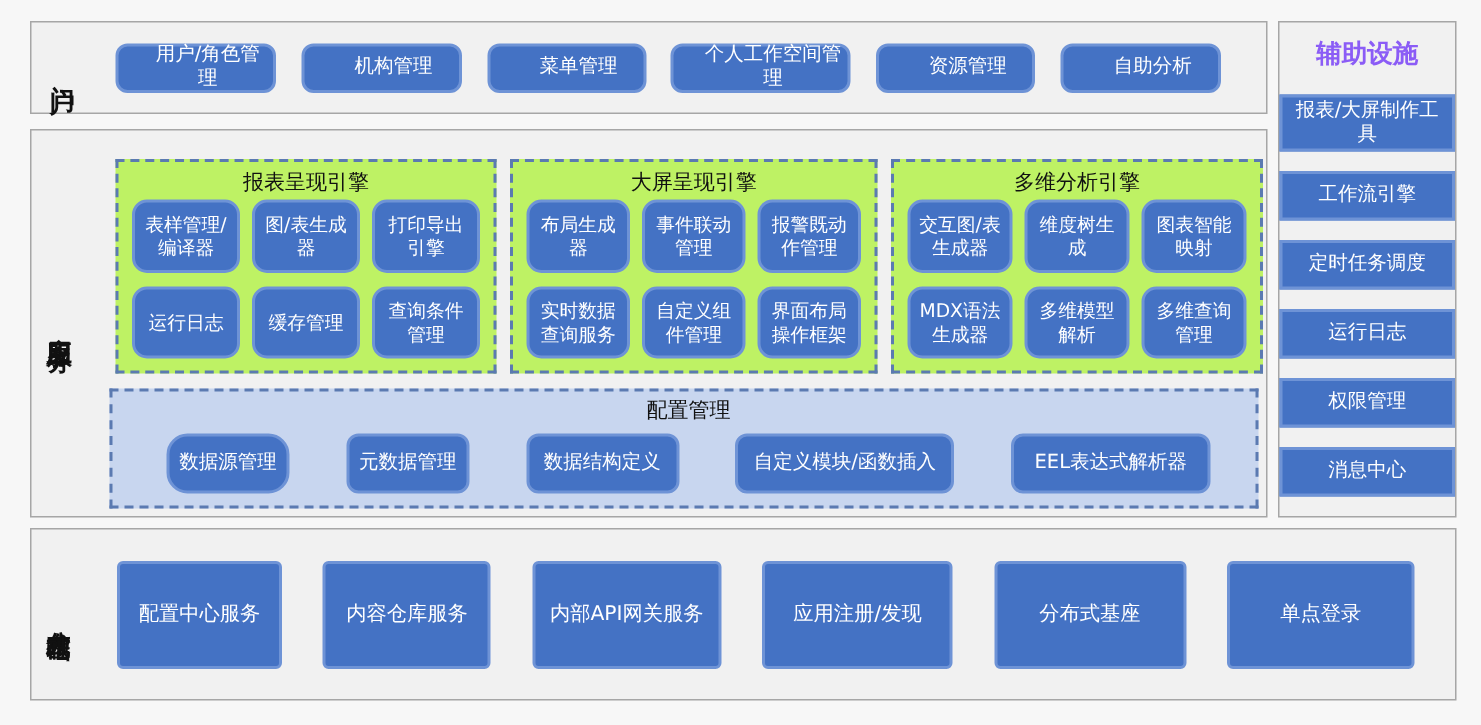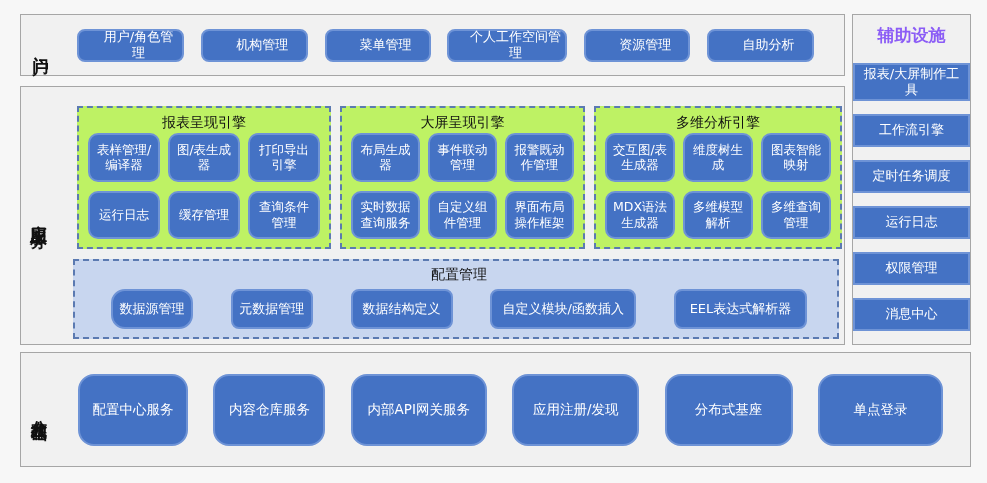--- a/index.html
+++ b/index.html
@@ -106,24 +106,24 @@
   #aux .title { font-size: 17px; font-weight: bold; color: #8b5cf6; margin-bottom: 16px; }
   #aux .btn { width: 117px; border-radius: 0; margin-bottom: 13px; min-height: 33px; }
   #aux .btn:nth-of-type(1) { min-height: 47px; }
   
   #dist { left: 20px; top: 352px; width: 951px; height: 115px; display: flex; align-items: center; }
   #dist .vlabel { position: absolute; left: 10px; top: 50%; transform: translateY(-50%); font-size: 16px; letter-spacing: 1px; }
   #dist .row {
     display: flex; align-items: center; justify-content: space-between;
     margin-left: 57px; margin-right: 27px; width: 100%;
   }
-  #dist .btn { height: 72px; border-radius: 16px; font-size: 13.5px; }
+  #dist .btn { height: 72px; border-radius: 4px; font-size: 13.5px; }
   #dist .btn:nth-child(1) { width: 110px; }
   #dist .btn:nth-child(2) { width: 112px; }
-  #dist .btn:nth-child(3) { width: 136px; }
+  #dist .btn:nth-child(3) { width: 126px; }
   #dist .btn:nth-child(4) { width: 127px; }
   #dist .btn:nth-child(5) { width: 128px; }
   #dist .btn:nth-child(6) { width: 125px; }
 </style>
 </head>
 <body>
 
 <div class="panel" id="portal">
   <div class="vlabel">门户</div>
   <div class="row">

